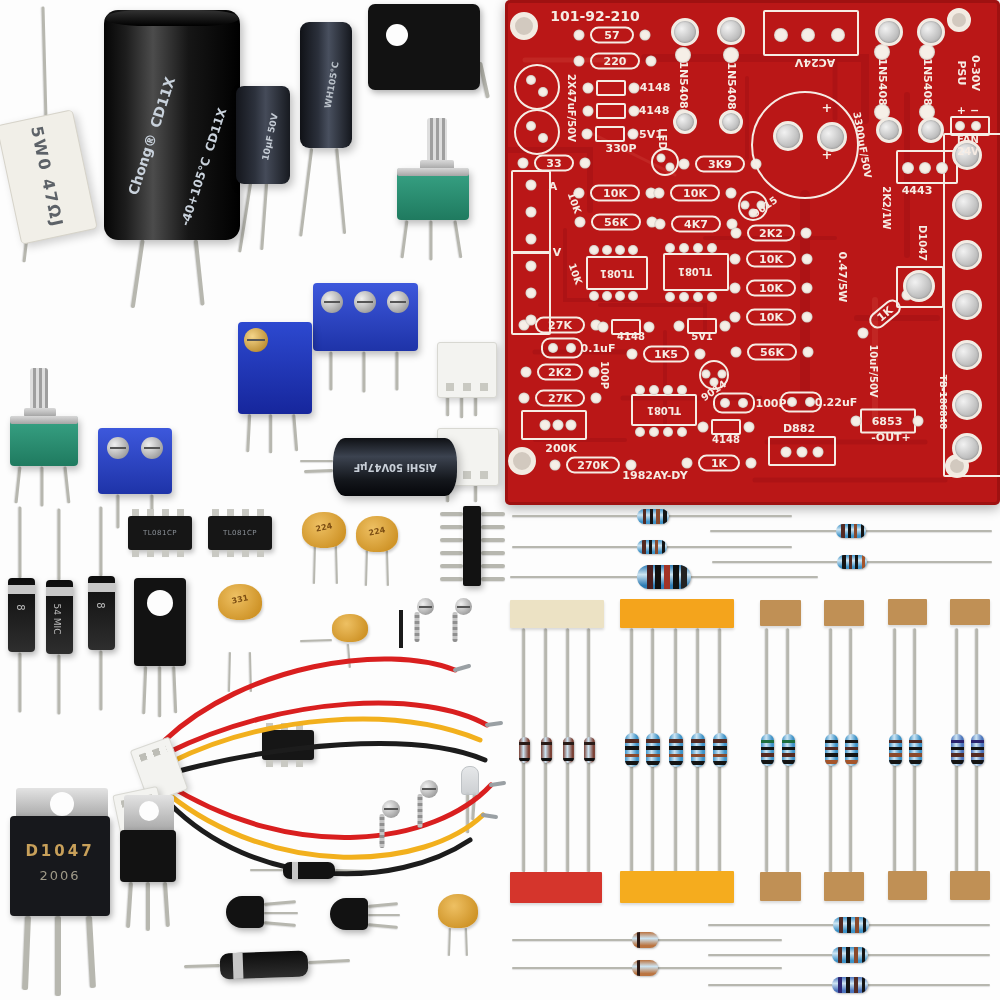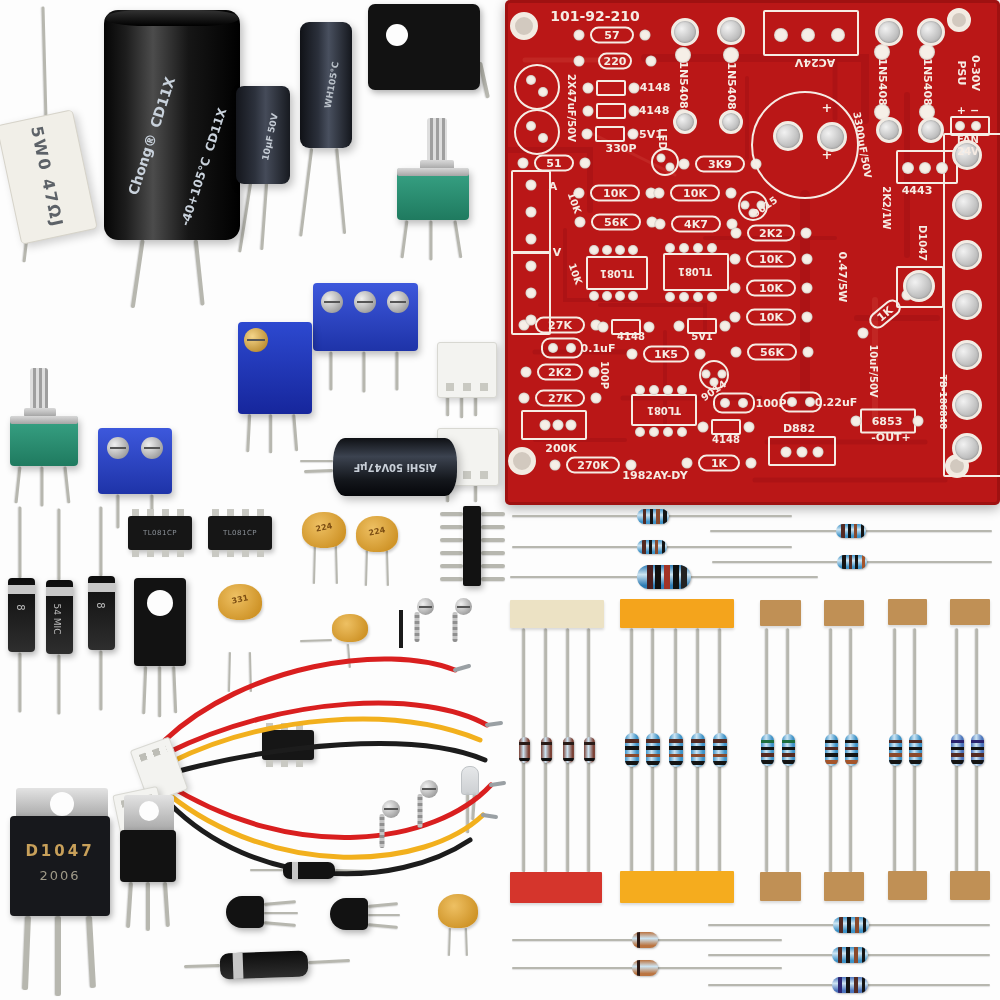--- a/index.html
+++ b/index.html
@@ -260,28 +260,28 @@
         <div class="pad big" style="left: 384px; top: 32px; width: 22px; height: 22px;"></div>
         <div class="pad big" style="left: 426px; top: 32px; width: 22px; height: 22px;"></div>
         <div class="pad big" style="left: 180px; top: 122px; width: 18px; height: 18px;"></div>
         <div class="pad big" style="left: 226px; top: 122px; width: 18px; height: 18px;"></div>
         <div class="pad big" style="left: 384px; top: 130px; width: 20px; height: 20px;"></div>
         <div class="pad big" style="left: 426px; top: 130px; width: 20px; height: 20px;"></div>
       </div>
     <div id="pcb-labels">
         <div class="pcb-label" style="left: 90px; top: 16px; font-size: 14px; transform: translate(-50%, -50%) rotate(0deg);">101-92-210</div>
         <div class="pcb-label pill" style="left: 107px; top: 35px; font-size: 11px; transform: translate(-50%, -50%) rotate(0deg); width: 44px;">57</div>
-        <div class="pcb-label pill" style="left: 110px; top: 61px; font-size: 11px; transform: translate(-50%, -50%) rotate(0deg); width: 34px;">220</div>
+        <div class="pcb-label pill" style="left: 110px; top: 61px; font-size: 11px; transform: translate(-50%, -50%) rotate(0deg); width: 50px;">220</div>
         <div class="pcb-label" style="left: 150px; top: 87px; font-size: 11px; transform: translate(-50%, -50%) rotate(0deg);">4148</div>
         <div class="pcb-label" style="left: 149px; top: 110px; font-size: 11px; transform: translate(-50%, -50%) rotate(0deg);">4148</div>
         <div class="pcb-label" style="left: 146px; top: 134px; font-size: 11px; transform: translate(-50%, -50%) rotate(0deg);">5V1</div>
         <div class="pcb-label" style="left: 116px; top: 148px; font-size: 11px; transform: translate(-50%, -50%) rotate(0deg);">330P</div>
         <div class="pcb-label" style="left: 157px; top: 139px; font-size: 10px; transform: translate(-50%, -50%) rotate(90deg);">LED</div>
         <div class="pcb-label" style="left: 66px; top: 108px; font-size: 10px; transform: translate(-50%, -50%) rotate(90deg);">2X47uF/50V</div>
-        <div class="pcb-label pill" style="left: 49px; top: 163px; font-size: 11px; transform: translate(-50%, -50%) rotate(0deg); width: 40px;">51</div>
+        <div class="pcb-label pill" style="left: 49px; top: 163px; font-size: 11px; transform: translate(-50%, -50%) rotate(0deg); width: 40px;">33</div>
         <div class="pcb-label pill" style="left: 215px; top: 164px; font-size: 11px; transform: translate(-50%, -50%) rotate(0deg); width: 50px;">3K9</div>
         <div class="pcb-label" style="left: 48px; top: 186px; font-size: 11px; transform: translate(-50%, -50%) rotate(0deg);">A</div>
         <div class="pcb-label" style="left: 69px; top: 203px; font-size: 10px; transform: translate(-50%, -50%) rotate(70deg);">10K</div>
         <div class="pcb-label pill" style="left: 110px; top: 193px; font-size: 11px; transform: translate(-50%, -50%) rotate(0deg); width: 50px;">10K</div>
         <div class="pcb-label pill" style="left: 190px; top: 193px; font-size: 11px; transform: translate(-50%, -50%) rotate(0deg); width: 50px;">10K</div>
         <div class="pcb-label pill" style="left: 111px; top: 222px; font-size: 11px; transform: translate(-50%, -50%) rotate(0deg); width: 50px;">56K</div>
         <div class="pcb-label pill" style="left: 191px; top: 224px; font-size: 11px; transform: translate(-50%, -50%) rotate(0deg); width: 50px;">4K7</div>
         <div class="pcb-label" style="left: 260px; top: 207px; font-size: 10px; transform: translate(-50%, -50%) rotate(-35deg);">9015</div>
         <div class="pcb-label" style="left: 52px; top: 252px; font-size: 11px; transform: translate(-50%, -50%) rotate(0deg);">V</div>
         <div class="pcb-label" style="left: 70px; top: 274px; font-size: 10px; transform: translate(-50%, -50%) rotate(70deg);">10K</div>

